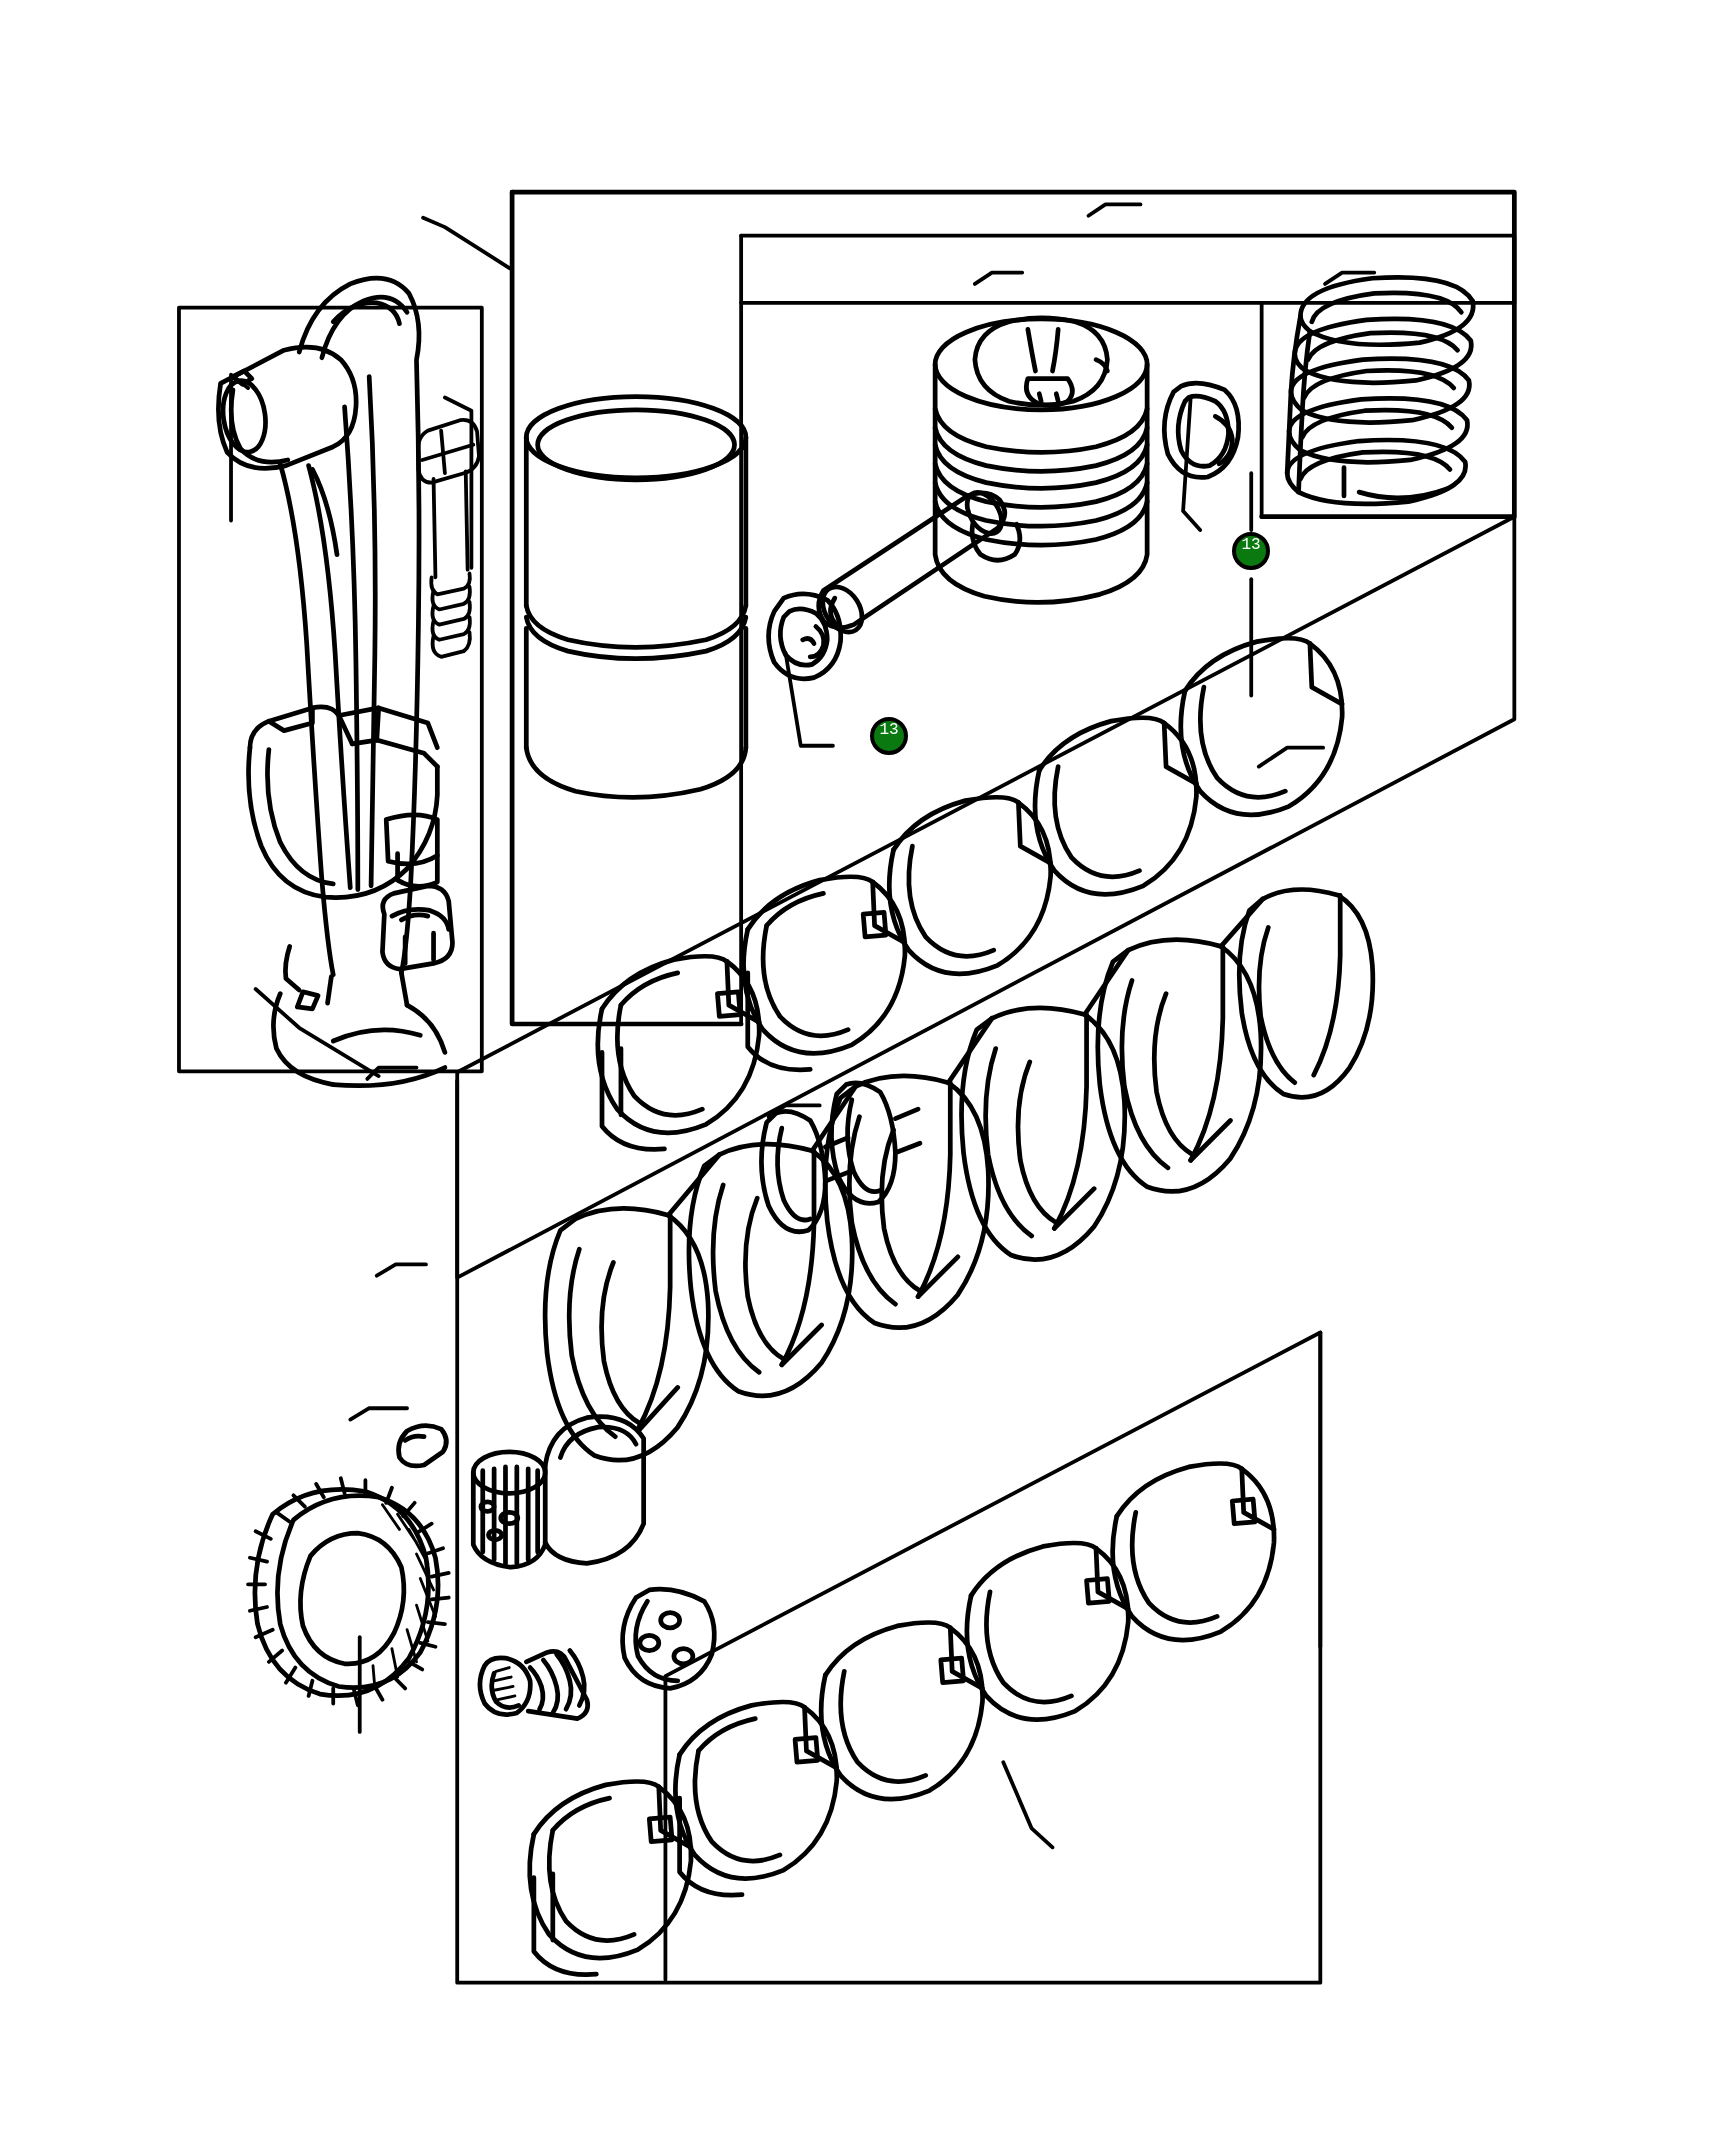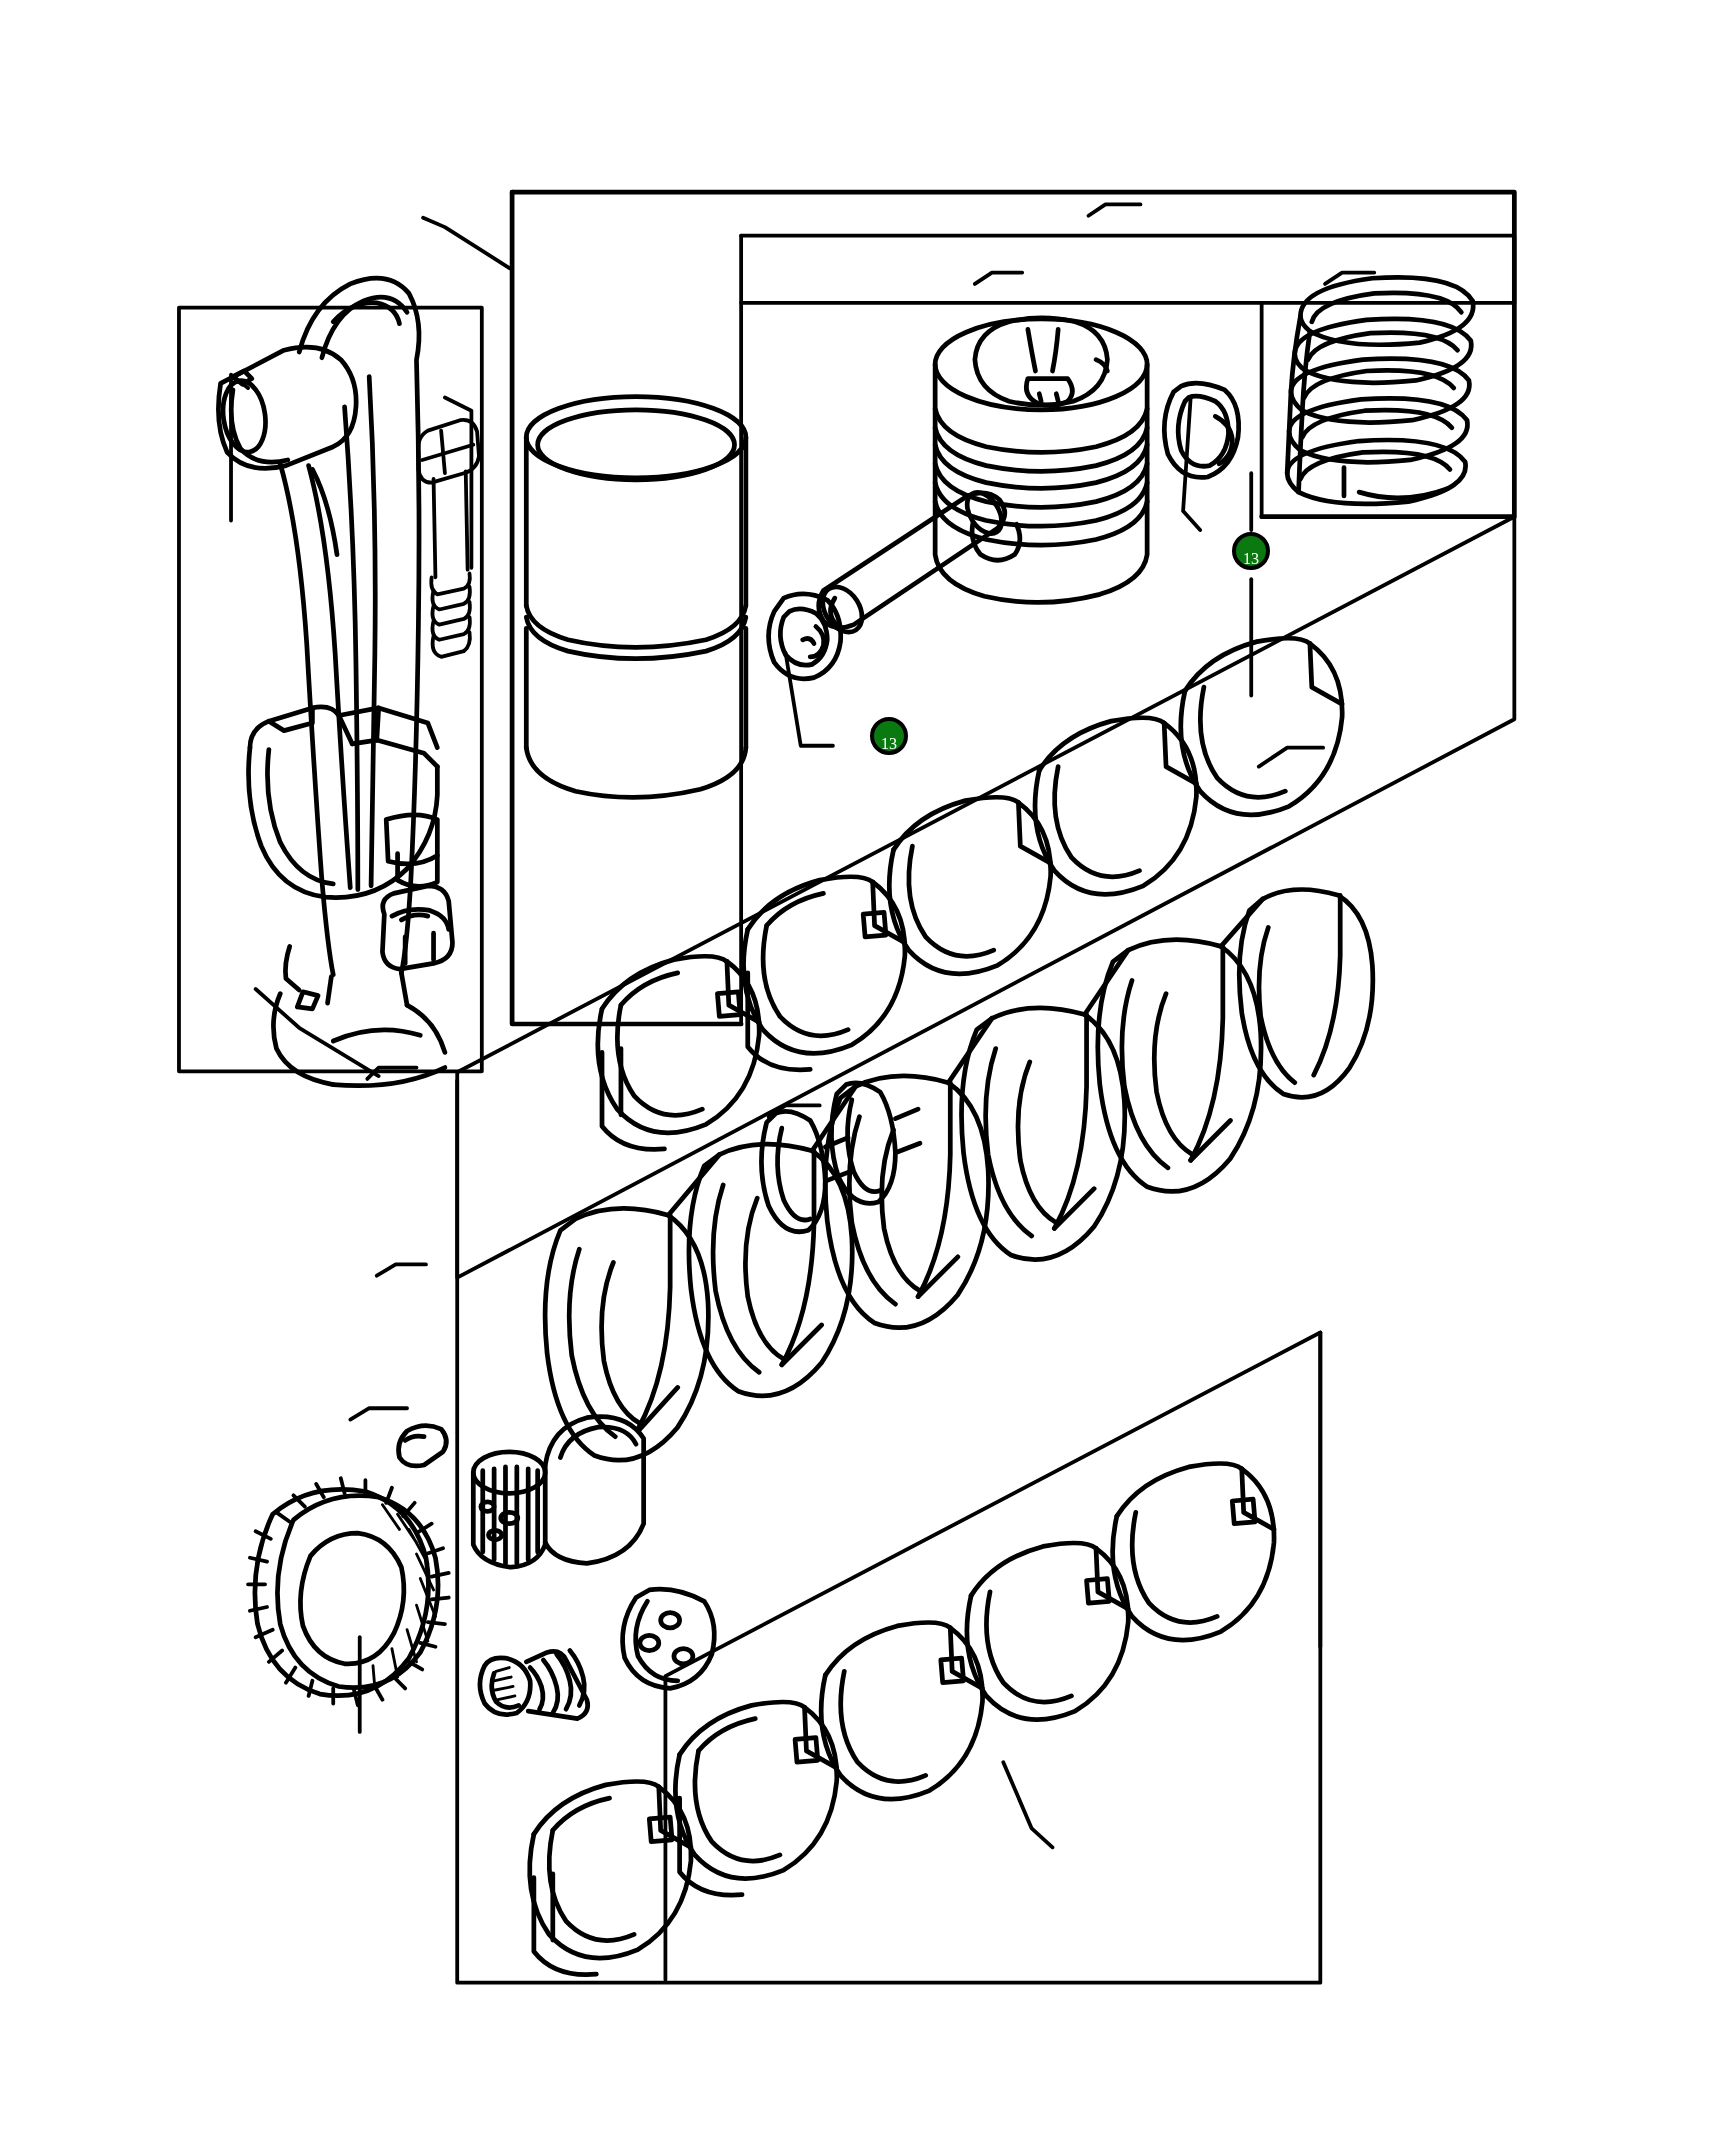--- a/index.html
+++ b/index.html
@@ -2,22 +2,22 @@
 <html style="font-size:15px"><head>
 <meta charset="utf-8">
 <title>Engine Parts Exploded Diagram</title>
 <style>
   html,body{margin:0;padding:0;background:#ffffff;}
   body{width:1734px;height:2154px;font-family:"Liberation Sans",sans-serif;}
   #stage{position:relative;width:1734px;height:2154px;background:#ffffff;overflow:hidden;}
   #art{position:absolute;left:0;top:0;width:1734px;height:2154px;}
   .marker{position:absolute;width:38px;height:38px;border-radius:50%;
           background:#0a7a10;border:4.7px solid #000000;box-sizing:border-box;
-          display:flex;align-items:flex-end;justify-content:center;
-          color:#ffffff;font-size:16px;font-family:Liberation Serif, serif;
+          display:flex;align-items:flex-start;justify-content:center;
+          color:#ffffff;font-size:16px;font-family:Liberation Mono, monospace;
           line-height:1;letter-spacing:0;z-index:20;}
   .marker span{display:block;transform:translateY(0.5px);}
 </style>
 </head>
 <body>
 
 <div id="stage">
 
   <svg id="art" viewBox="0 0 1832 2276" xmlns="http://www.w3.org/2000/svg">
     <rect x="0" y="0" width="1832" height="2276" fill="#ffffff"></rect>

